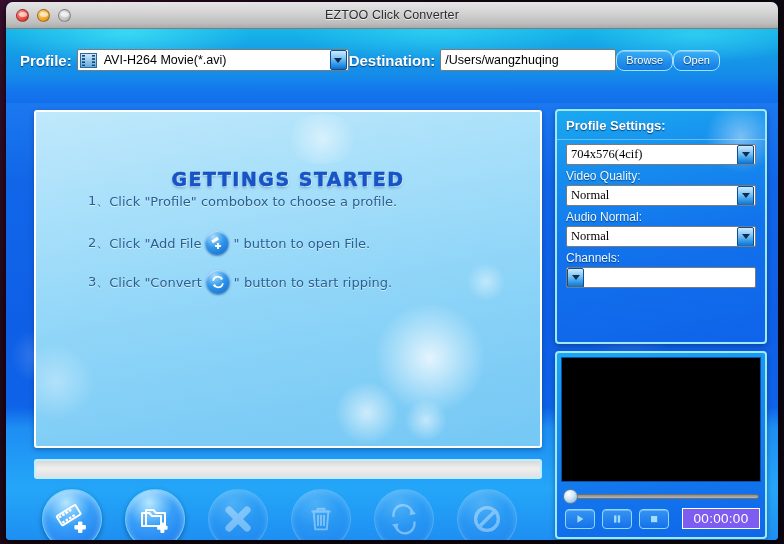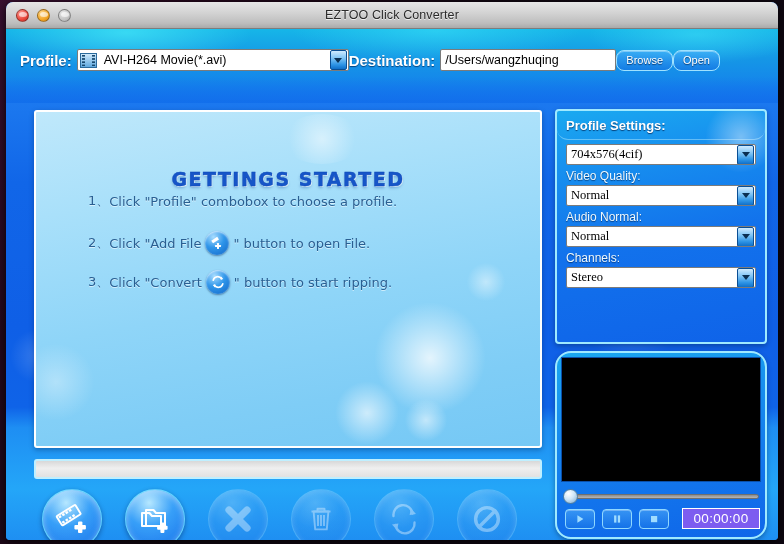--- a/index.html
+++ b/index.html
@@ -201,32 +201,31 @@
     overflow: hidden;
   }
   #settings-panel .glow {
     position:absolute; right:-12px; top:-10px; width:72px; height:72px; border-radius:50%;
     background: radial-gradient(circle, rgba(255,255,255,.42), rgba(255,255,255,0) 70%);
   }
   #set-head {
     font-size: 13px; font-weight: bold; color: #fff; padding: 7px 0 6px 9px;
     text-shadow: 0 1px 1px rgba(0,40,90,.8);
     border-bottom: 1px solid rgba(190,240,255,.45);
-    border-radius: 11px;
   }
   .set-row { padding: 4px 9px 0 9px; }
   .set-lbl {
     font-size: 12px; color: #eef9ff; padding-bottom: 2px;
     text-shadow: 0 1px 1px rgba(0,40,90,.7);
   }
   .set-combo { width: 100%; height: 21px; font-family: Liberation Serif, serif; }
 
   #preview-panel {
     position: absolute; left: 549px; top: 322px; width: 212px; height: 188px;
-    border: 2px solid #9fe9ff; border-radius: 16px;
+    border: 2px solid #9fe9ff; border-radius: 4px;
     background: linear-gradient(170deg,#1aa9f0 0%, #1790ef 28%, #1274ec 70%, #0f66e9 100%);
     box-shadow: 0 2px 5px rgba(0,30,70,.4);
     overflow: hidden;
   }
   #video-surface {
     position:absolute; left: 4px; top: 4px; width: 200px; height: 125px;
     background: #000; border: 1px solid #0b4fa8;
   }
   #seek-row { position: absolute; left: 6px; top: 136px; width: 198px; height: 14px; }
   #seek-track {
@@ -456,21 +455,20 @@
           <span class="ctext">Normal</span>
           <span class="arrow">
                 <i></i>
               </span>
         </div>
       </div>
 
       <div class="set-row">
         <div class="set-lbl">Channels:</div>
         <div class="combo set-combo">
-          <span class="ctext">Stereo</span>
           <span class="arrow">
                 <i></i>
               </span>
         </div>
       </div>
     </div>
 
     <div id="preview-panel">
       <div id="video-surface"></div>
 

